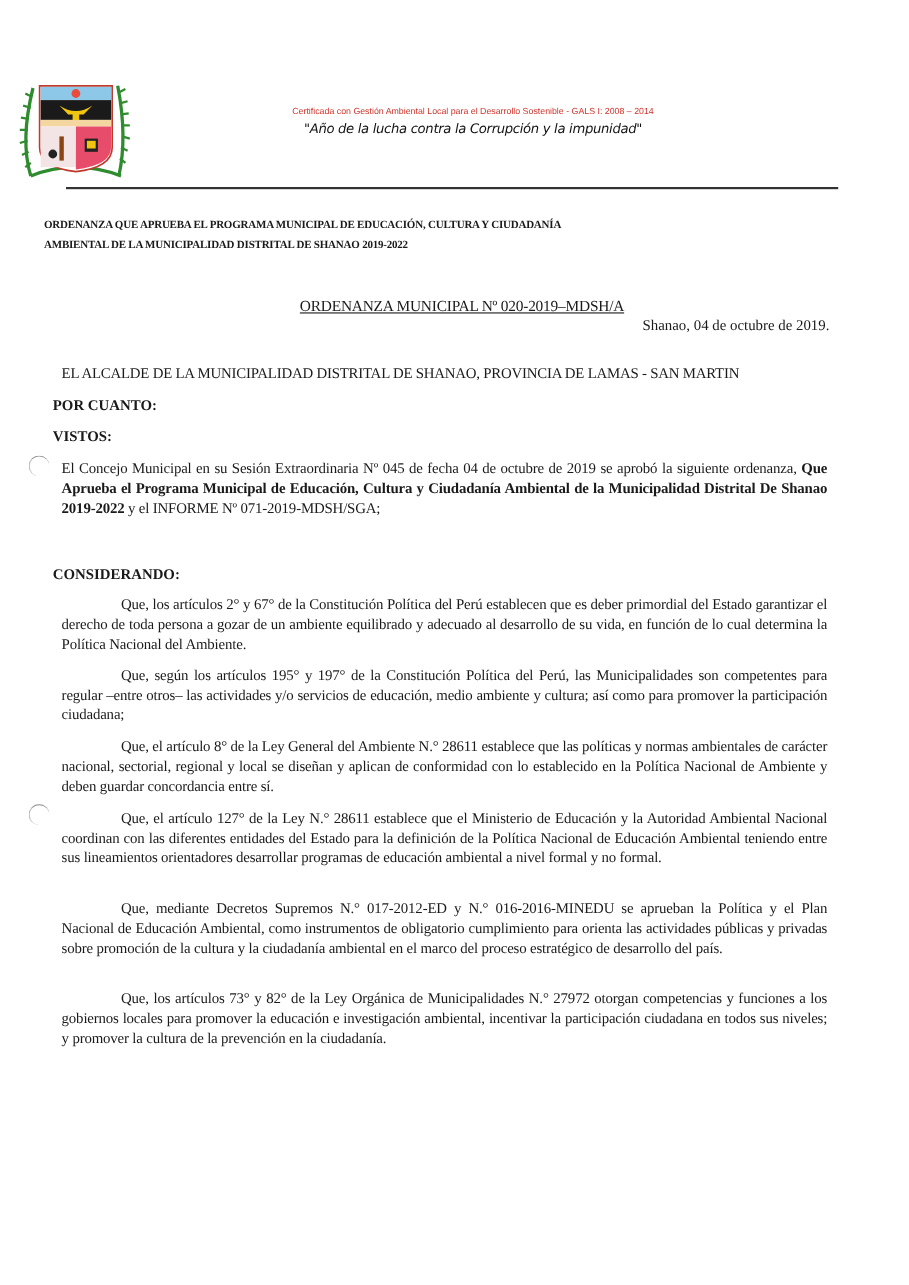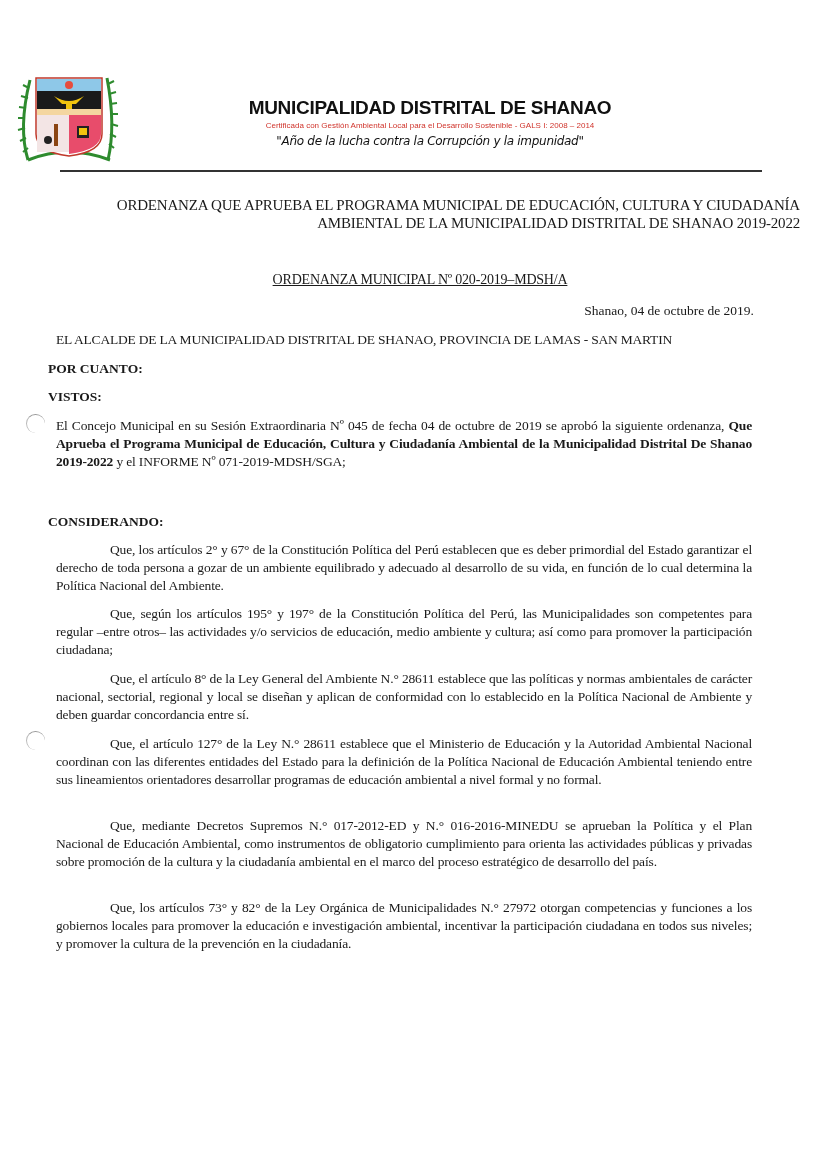--- a/index.html
+++ b/index.html
@@ -9,23 +9,23 @@
   
   .crest { position: absolute; left: 14px; top: 74px; width: 110px; height: 88px; }
   .hdr { position: absolute; left: 150px; top: 96px; width: 560px; text-align: center; font-family: "Liberation Sans", sans-serif; }
   .hdr-title { font-size: 19px; font-weight: bold; letter-spacing: -0.3px; color: #111; line-height: 24px; }
   .hdr-sub { font-size: 13px; font-weight: bold; color: #111; line-height: 20px; margin-top: 1px; }
   .hdr-cert { font-size: 8px; color: #d0342c; line-height: 12px; }
   .hdr-year { font-size: 12px; font-style: italic; color: #111; line-height: 16px; margin-top: 1px; font-family: "DejaVu Sans", sans-serif; letter-spacing: -0.3px; }
   .hdr-rule { position: absolute; left: 60px; top: 170px; width: 702px; height: 2px; background: #333; }
 
   
-  .doc-title { position: absolute; left: 40px; top: 196px; width: 760px; text-align: right; font-weight: normal; font-size: 15px; line-height: 18px; letter-spacing: -0.2px; }
+  .doc-title { position: absolute; left: 40px; top: 196px; width: 760px; text-align: left; font-weight: bold; font-size: 10px; line-height: 18px; letter-spacing: -0.2px; }
   .ord-num { position: absolute; left: 40px; top: 272px; width: 760px; text-align: center; font-weight: normal; font-size: 14px; text-decoration: underline; letter-spacing: -0.2px; }
-  .date { position: absolute; right: 72px; top: 303px; font-size: 13.5px; }
+  .date { position: absolute; right: 72px; top: 288px; font-size: 13.5px; }
   .alcalde { position: absolute; left: 56px; top: 332px; font-size: 13.5px; letter-spacing: -0.2px; }
   .label { position: absolute; left: 48px; font-size: 13.5px; font-weight: bold; }
   .porcuanto { top: 361px; }
   .vistos { top: 389px; }
   .considerando { top: 514px; }
 
   .para { position: absolute; left: 56px; width: 696px; font-size: 13.5px; line-height: 18px; text-align: justify; letter-spacing: -0.15px; }
   .para.indent { text-indent: 54px; }
   .para b { font-weight: bold; }
 
@@ -79,21 +79,20 @@
     <rect x="23" y="35" width="64" height="6" fill="#f4d6a0"></rect>
     <rect x="23" y="41" width="32" height="37" fill="#f3e5e5"></rect>
     <path d="M55 41 L87 41 L87 60 Q 87 76 55 80 Z" fill="#e84c6b"></path>
     <circle cx="34" cy="66" r="4" fill="#222"></circle>
     <rect x="40" y="50" width="4" height="22" fill="#8b4513"></rect>
     <rect x="63" y="52" width="12" height="12" fill="#222"></rect>
     <rect x="65" y="54" width="8" height="7" fill="#f1c40f"></rect>
   </svg>
 
   <div class="hdr">
-    <div class="hdr-title">MUNICIPALIDAD DISTRITAL DE SHANAO</div>
     <div class="hdr-cert">Certificada con Gestión Ambiental Local para el Desarrollo Sostenible - GALS I: 2008 – 2014</div>
     <div class="hdr-year">"Año de la lucha contra la Corrupción y la impunidad"</div>
   </div>
   <div class="hdr-rule"></div>
 
   <div class="doc-title">
     <div>ORDENANZA QUE APRUEBA EL PROGRAMA MUNICIPAL DE EDUCACIÓN, CULTURA Y CIUDADANÍA</div>
     <div>AMBIENTAL DE LA MUNICIPALIDAD DISTRITAL DE SHANAO 2019-2022</div>
   </div>
 

